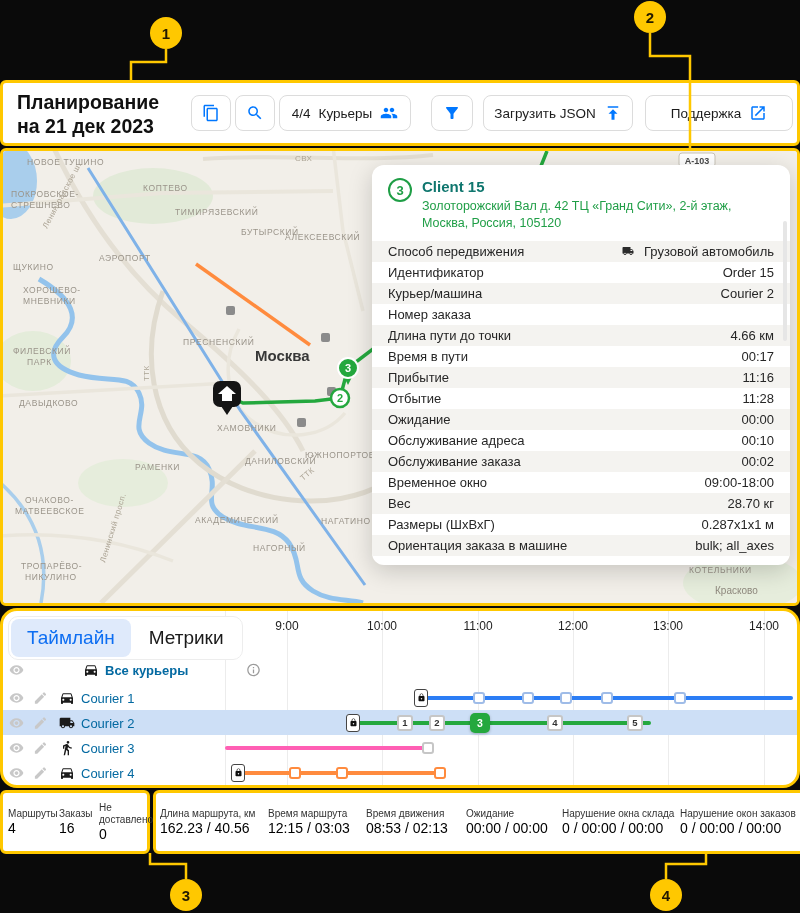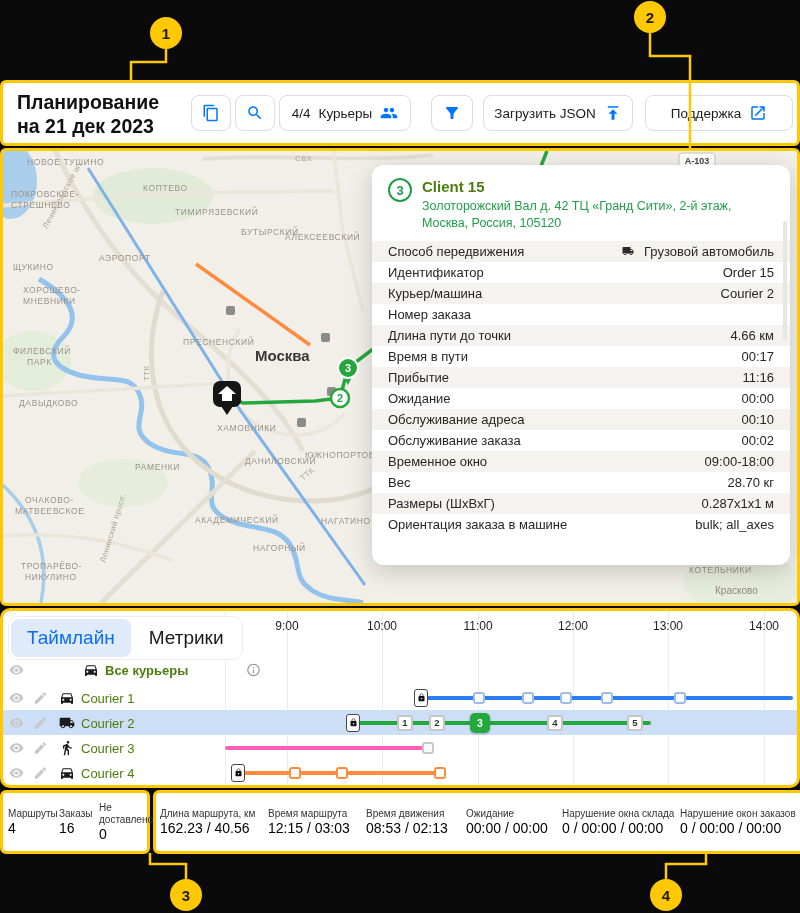--- a/index.html
+++ b/index.html
@@ -52,53 +52,53 @@
   .popup {
     position:absolute; left:369px; top:14px; width:418px; height:400px;
     background:#fff; border-radius:12px; box-shadow:0 6px 24px rgba(0,0,0,.18); z-index:5; overflow:hidden;
   }
   .pop-head { padding:13px 16px 9px; display:flex; gap:10px; }
   .pop-badge {
     width:24px; height:24px; border:2px solid #1F9E46; border-radius:50%;
     color:#1F9E46; font-weight:700; font-size:13px; flex:none;
     display:flex; align-items:center; justify-content:center;
   }
-  .pop-title { font-size:15px; font-weight:700; color:#4d7c0f; }
+  .pop-title { font-size:15px; font-weight:700; color:#0f766e; }
   .pop-addr  { font-size:12.5px; color:#1F9E46; line-height:1.35; margin-top:3px; }
   .pop-row {
     display:flex; justify-content:space-between; align-items:center;
     padding:3px 16px; min-height:21px; font-size:13px; color:#262626;
   }
   .pop-row:nth-child(odd) { background:#F4F3F0; }
   .pop-row .pv { text-align:right; display:flex; align-items:center; gap:8px; }
   .pop-row .pv-ic svg { width:16px; height:12px; fill:#2b2b2b; display:block; }
   .pop-scroll { position:absolute; right:3px; top:56px; width:4px; height:120px; background:#E6E6E6; border-radius:2px; }
 
   
   .timeline {
     position:absolute; left:0; top:608px; width:800px; height:180px;
-    background:#fff; border:3px solid #FFC800; border-radius:10px; overflow:hidden;
+    background:#fff; border:3px solid #FFC800; border-radius:17px; overflow:hidden;
   }
   #tl-grid { position:absolute; left:0; top:0; right:0; bottom:0; z-index:1; }
   .gl   { position:absolute; top:0; bottom:0; width:1px; background:#ECECEC; }
   .glab { position:absolute; top:8px; transform:translateX(-50%); font-size:12px; color:#222; }
   .tabs {
     position:absolute; left:5px; top:5px; z-index:3; display:flex; align-items:center; gap:2px;
     background:#fff; border:1px solid #EDEDED; border-radius:10px; padding:2px;
   }
   .tab { padding:8px 16px; font-size:19px; color:#1a1a1a; border-radius:8px; cursor:pointer; }
   .tab.active { background:#DFEAFB; color:#0D6EF2; }
   #tl-rows { position:absolute; left:0; top:0; right:0; bottom:0; z-index:2; }
   .tl-row { position:absolute; left:0; right:0; }
   .tl-row.sel { background:#CDDFF6; }
   .gut  { position:absolute; top:50%; transform:translateY(-50%); width:15px; height:15px; }
   .gut svg { width:15px; height:15px; fill:#C8C8C8; display:block; }
   .veh  { position:absolute; top:50%; transform:translateY(-50%); width:16px; height:16px; }
   .veh svg { width:16px; height:16px; fill:#1b1b1b; display:block; }
-  .rname { position:absolute; top:50%; transform:translateY(-50%); font-size:13px; color:#4d7c0f; white-space:nowrap; }
+  .rname { position:absolute; top:50%; transform:translateY(-50%); font-size:13px; color:#0369a1; white-space:nowrap; }
   .tl-row.all .rname { font-weight:700; }
   .info { position:absolute; left:243px; top:50%; transform:translateY(-50%); width:15px; height:15px; }
   .info svg { width:15px; height:15px; fill:#9b9b9b; display:block; }
   .bar  { position:absolute; top:50%; margin-top:-2px; height:4px; border-radius:2px; z-index:3; }
   .depot {
     position:absolute; top:50%; transform:translateY(-50%); width:14px; height:18px;
     background:#fff; border:1.5px solid #454545; border-radius:3px; z-index:4;
     display:flex; align-items:center; justify-content:center;
   }
   .depot svg { width:9px; height:9px; fill:#111; display:block; }
@@ -323,20 +323,26 @@
             <span>00:17</span>
           </div>
         </div>
         <div class="pop-row">
           <div class="pl">Прибытие</div>
           <div class="pv">
             <span>11:16</span>
           </div>
         </div>
         <div class="pop-row">
+          <div class="pl">Отбытие</div>
+          <div class="pv">
+            <span>11:28</span>
+          </div>
+        </div>
+        <div class="pop-row">
           <div class="pl">Ожидание</div>
           <div class="pv">
             <span>00:00</span>
           </div>
         </div>
         <div class="pop-row">
           <div class="pl">Обслуживание адреса</div>
           <div class="pv">
             <span>00:10</span>
           </div>

